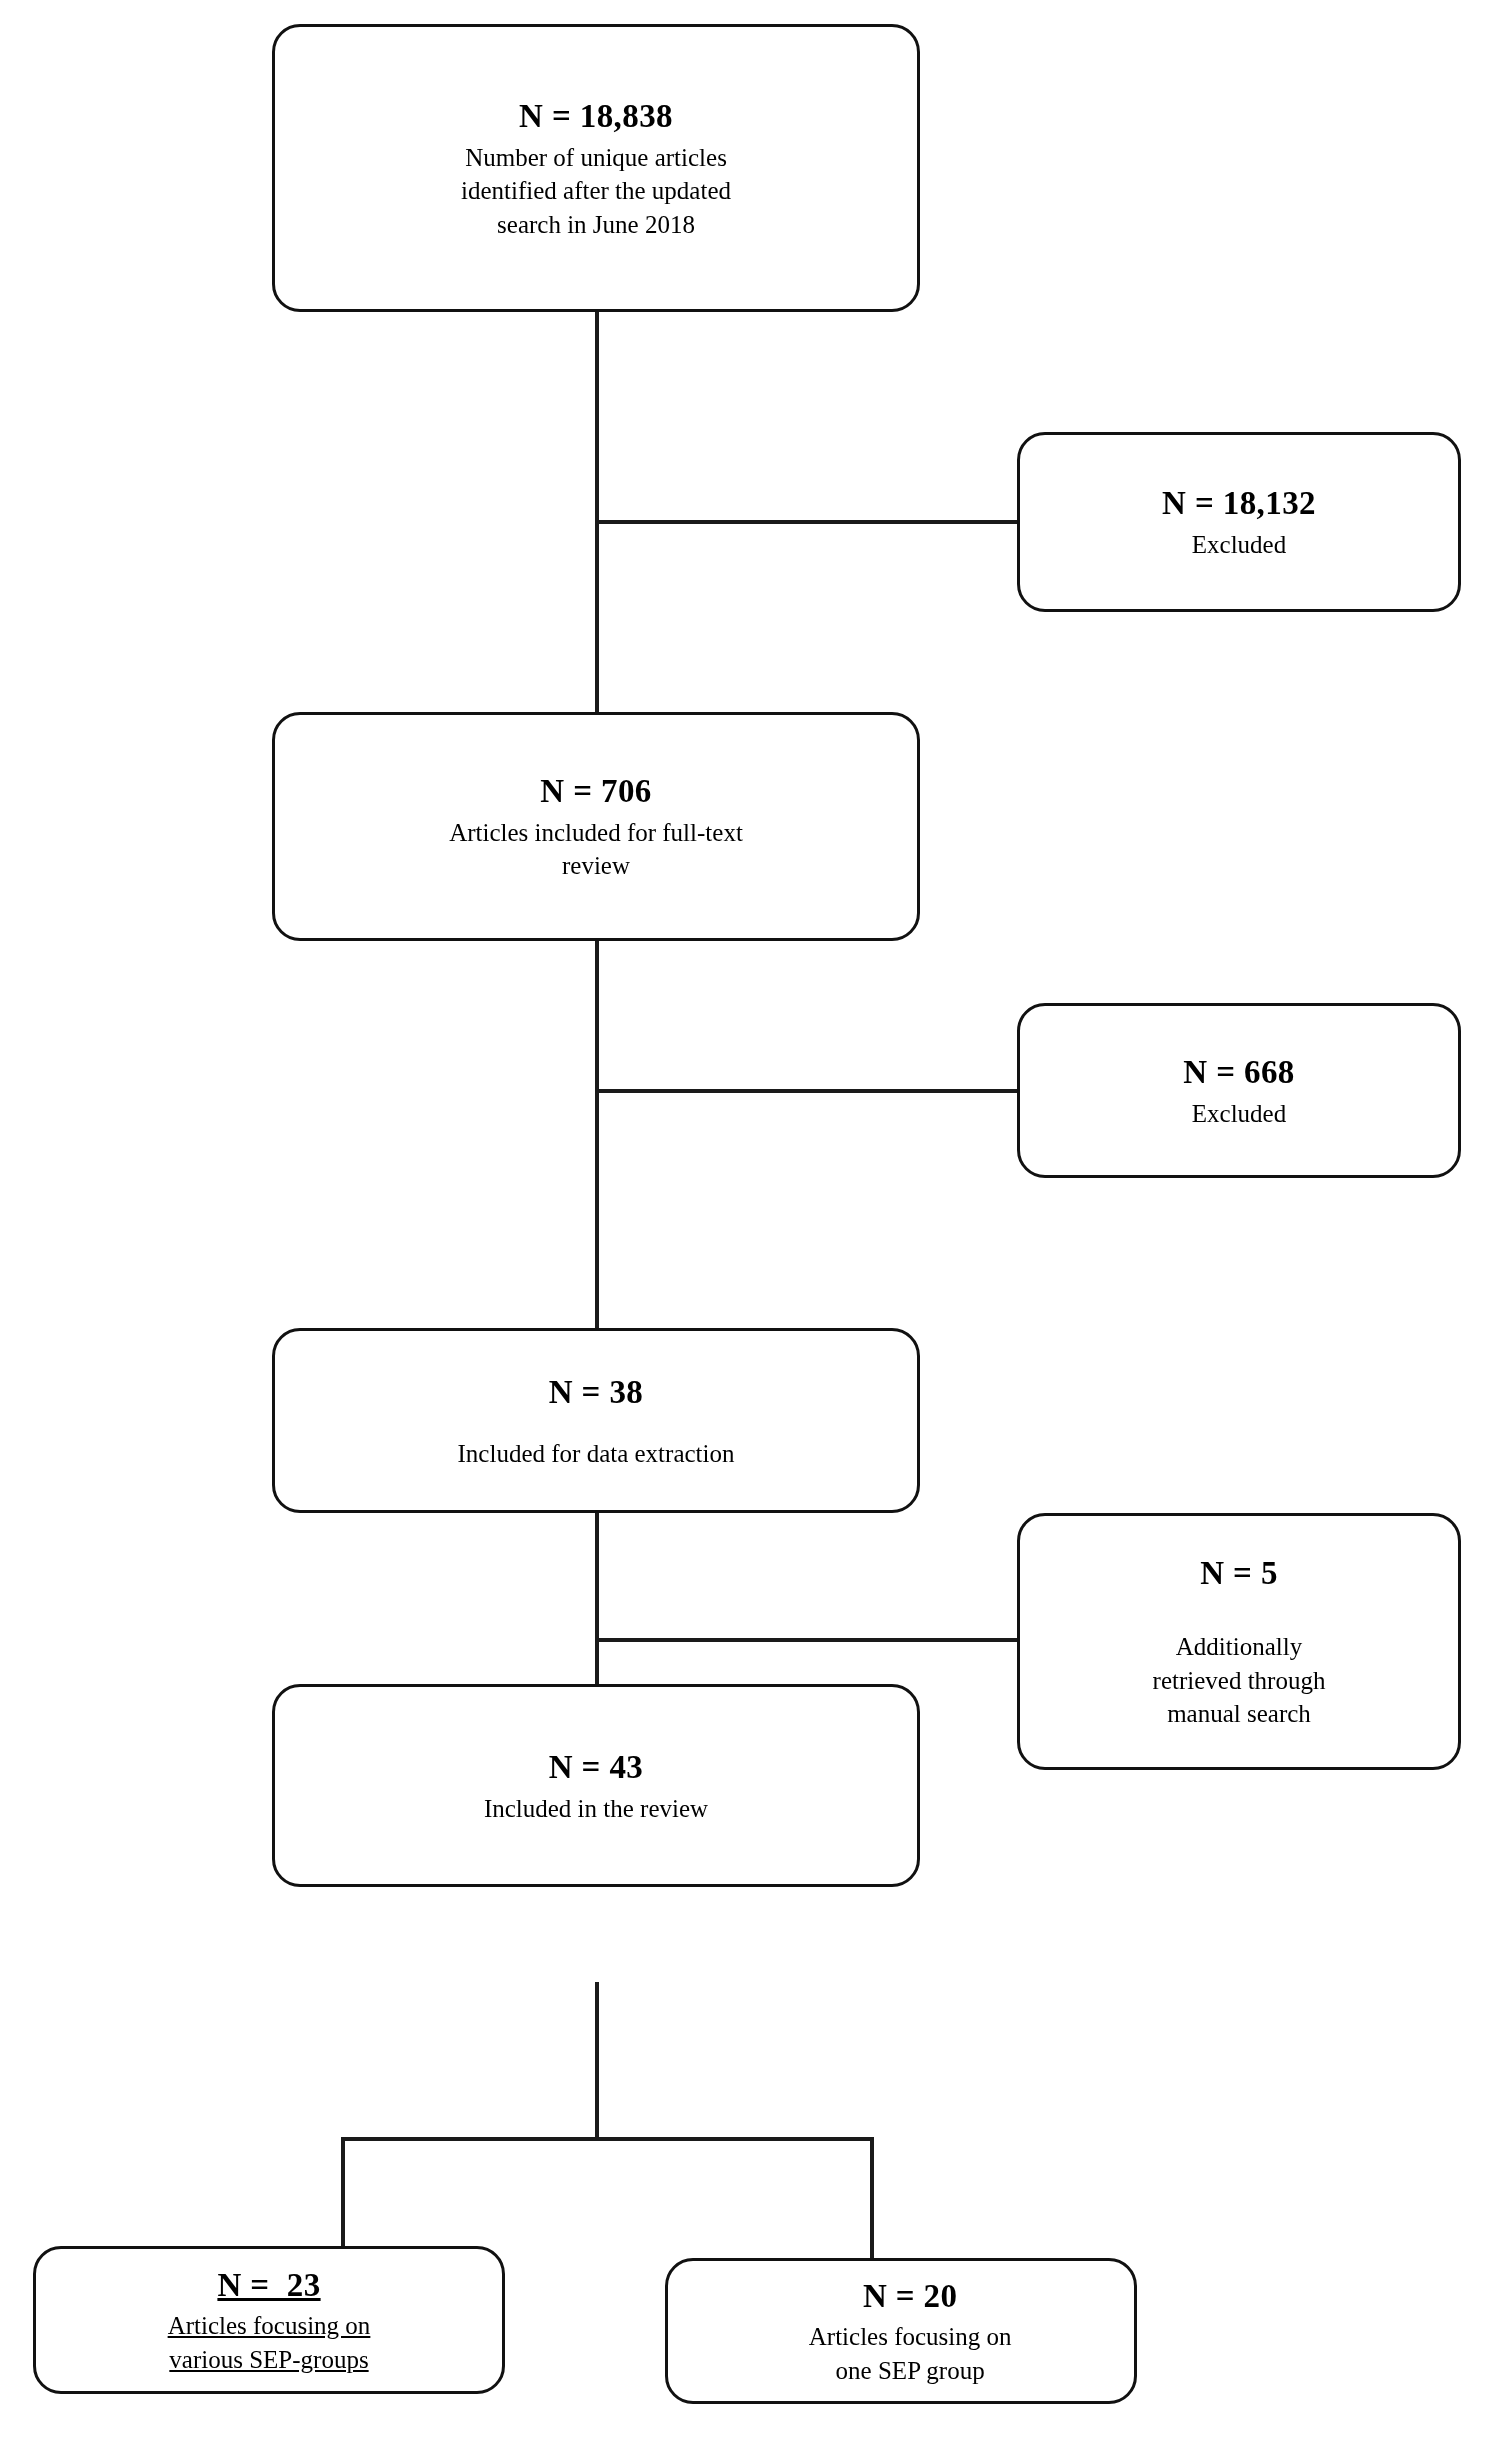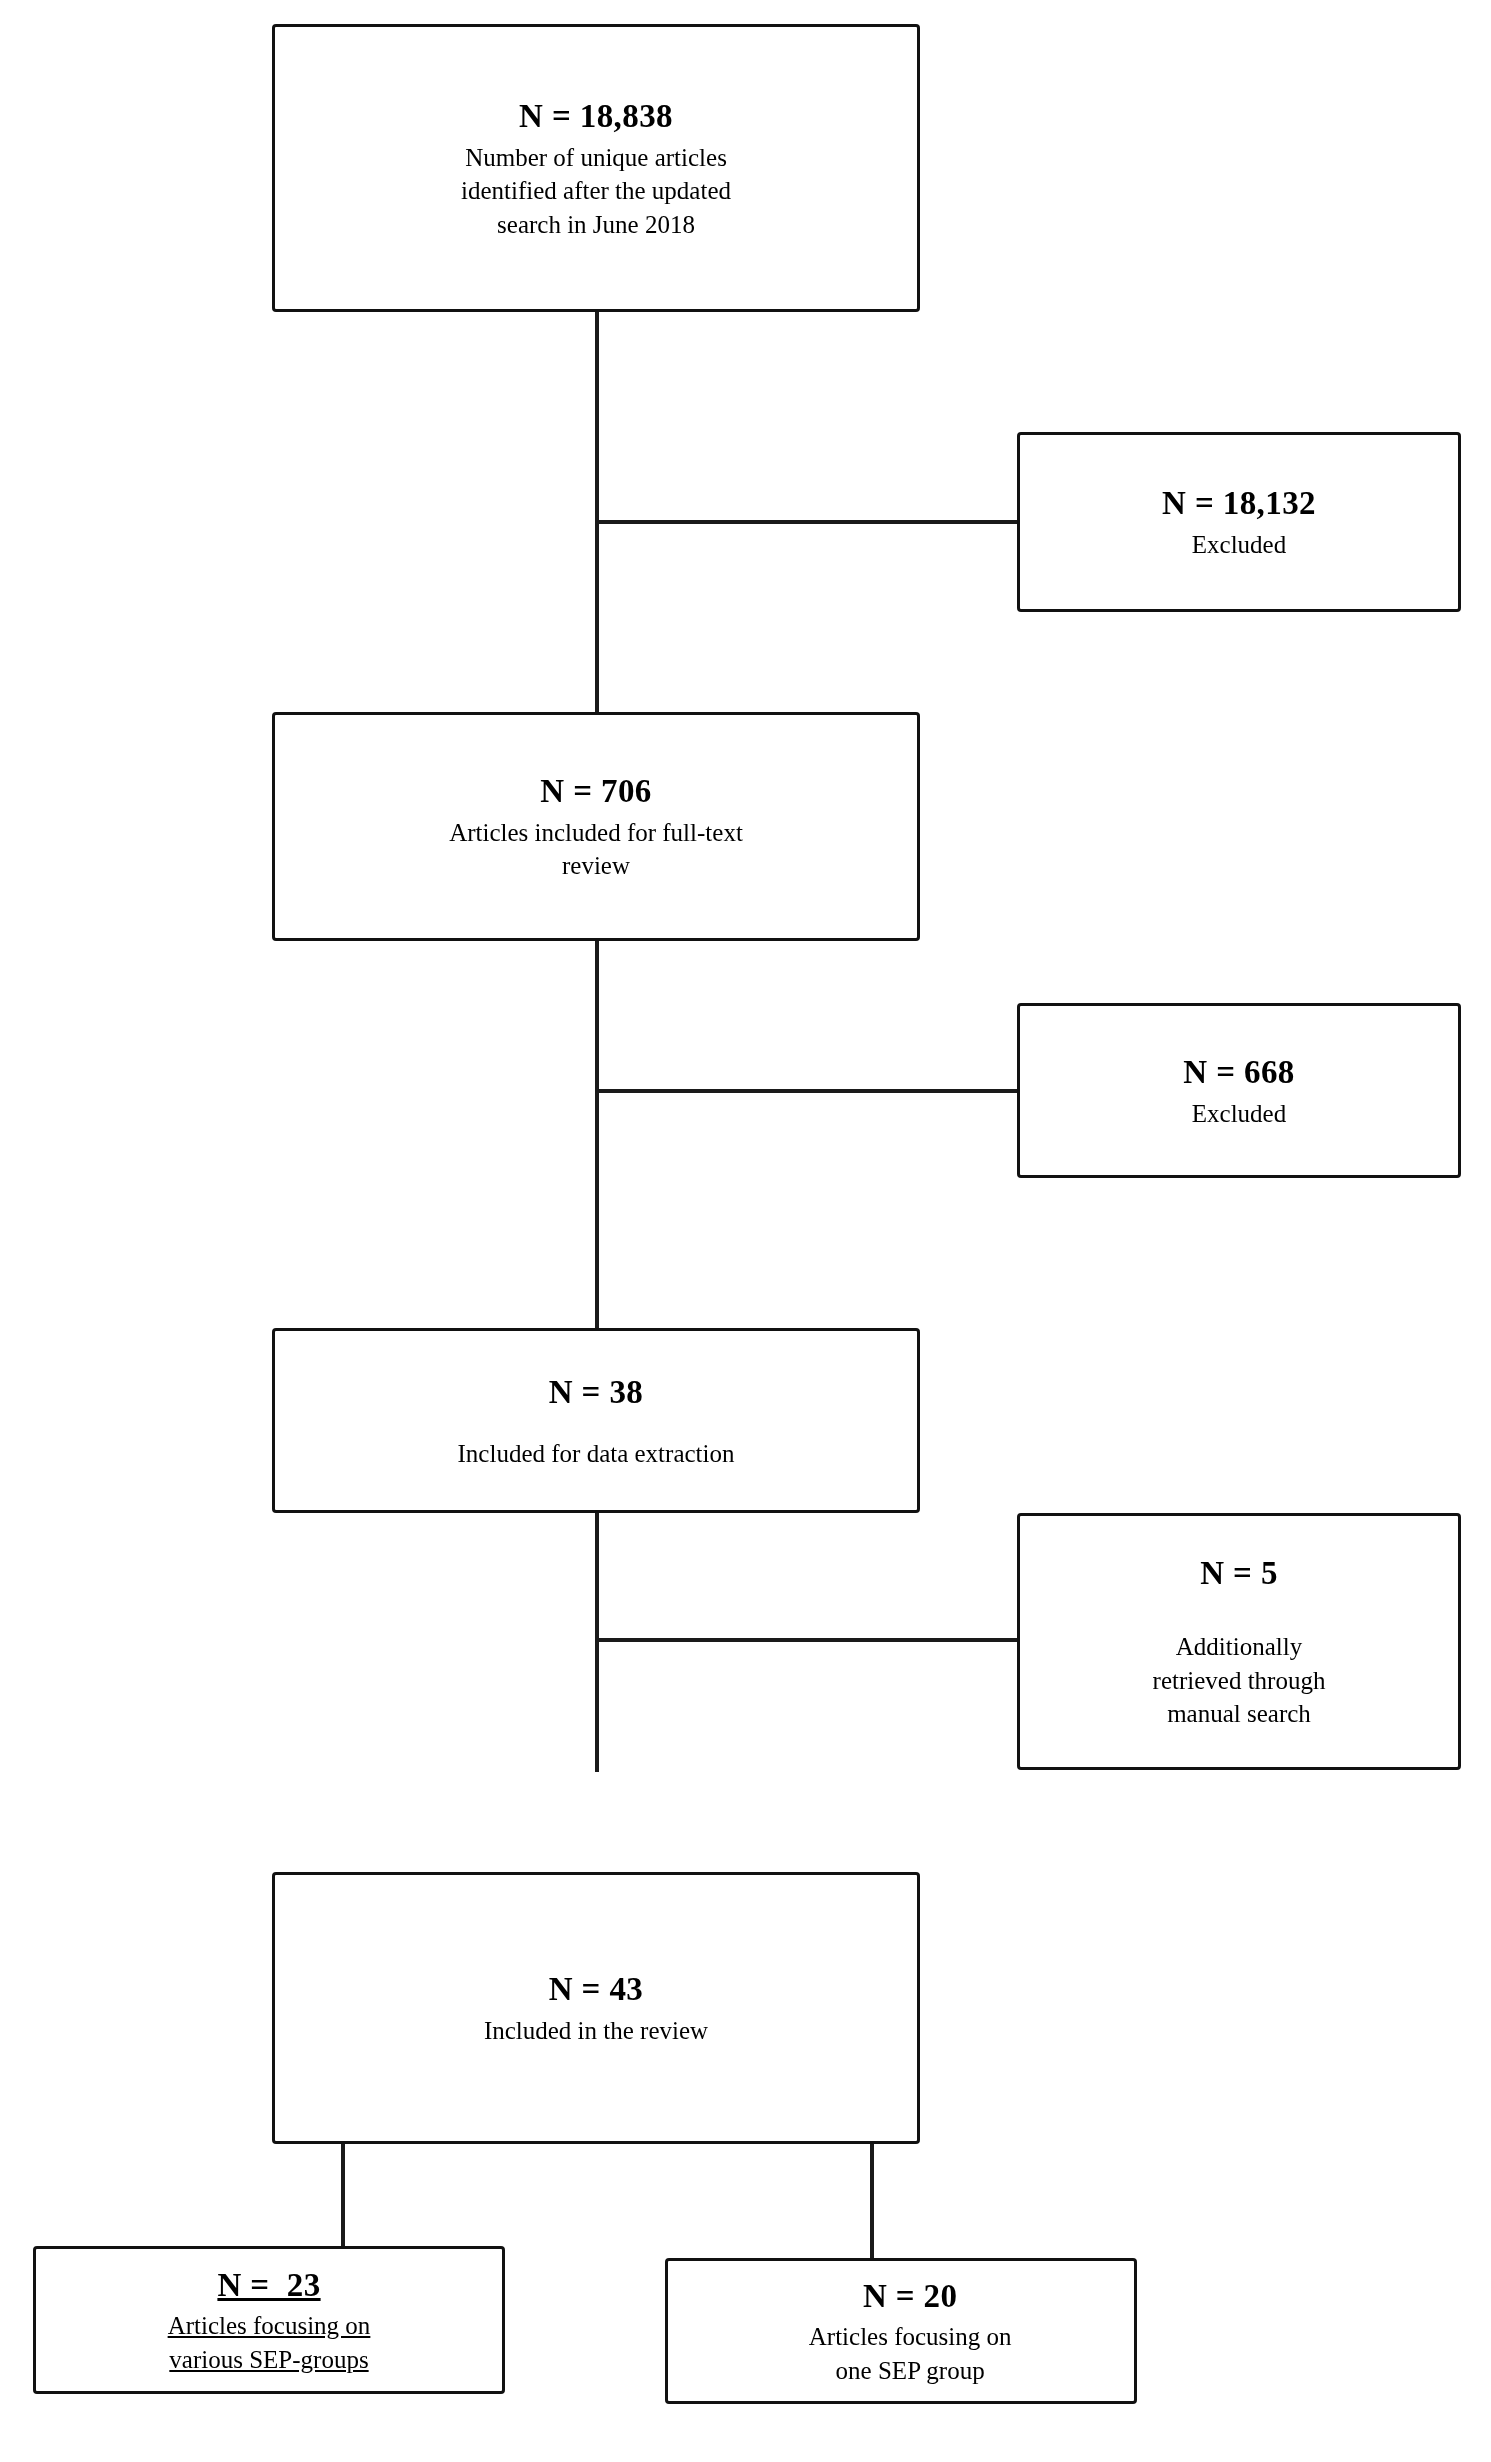--- a/index.html
+++ b/index.html
@@ -27,21 +27,21 @@
     background: #1a1a1a;
   }
   .conn-v { width: 3.8px; }
   .conn-h { height: 3.8px; }
 
   
   .node {
     position: absolute;
     box-sizing: border-box;
     border: 3.8px solid #111111;
-    border-radius: 4px;
+    border-radius: 28px;
     background: #ffffff;
     display: flex;
     flex-direction: column;
     align-items: center;
     justify-content: center;
     text-align: center;
     padding: 4.6px 13.7px;
   }
 
   .node-count {
@@ -134,21 +134,21 @@
 
   <div class="node side" style="top:1513px; height:257px;gap:32px;">
     <div class="node-count">N = 5</div>
     <div class="node-label">
       <span class="ln">Additionally</span>
       <span class="ln">retrieved through</span>
       <span class="ln">manual search</span>
     </div>
   </div>
 
-  <div class="node stage" style="top:1872px; height:272px;font-family:Liberation Serif, serif;">
+  <div class="node stage" style="top:1684px; height:203px;font-family:Liberation Serif, serif;">
     <div class="node-count">N = 43</div>
     <div class="node-label">
       <span class="ln">Included in the review</span>
     </div>
   </div>
 
   <div class="node leaf" style="left:33px; top:2246px; height:148px;text-decoration:underline;">
     <div class="node-count">N =  23</div>
     <div class="node-label">
       <span class="ln">Articles focusing on</span>

